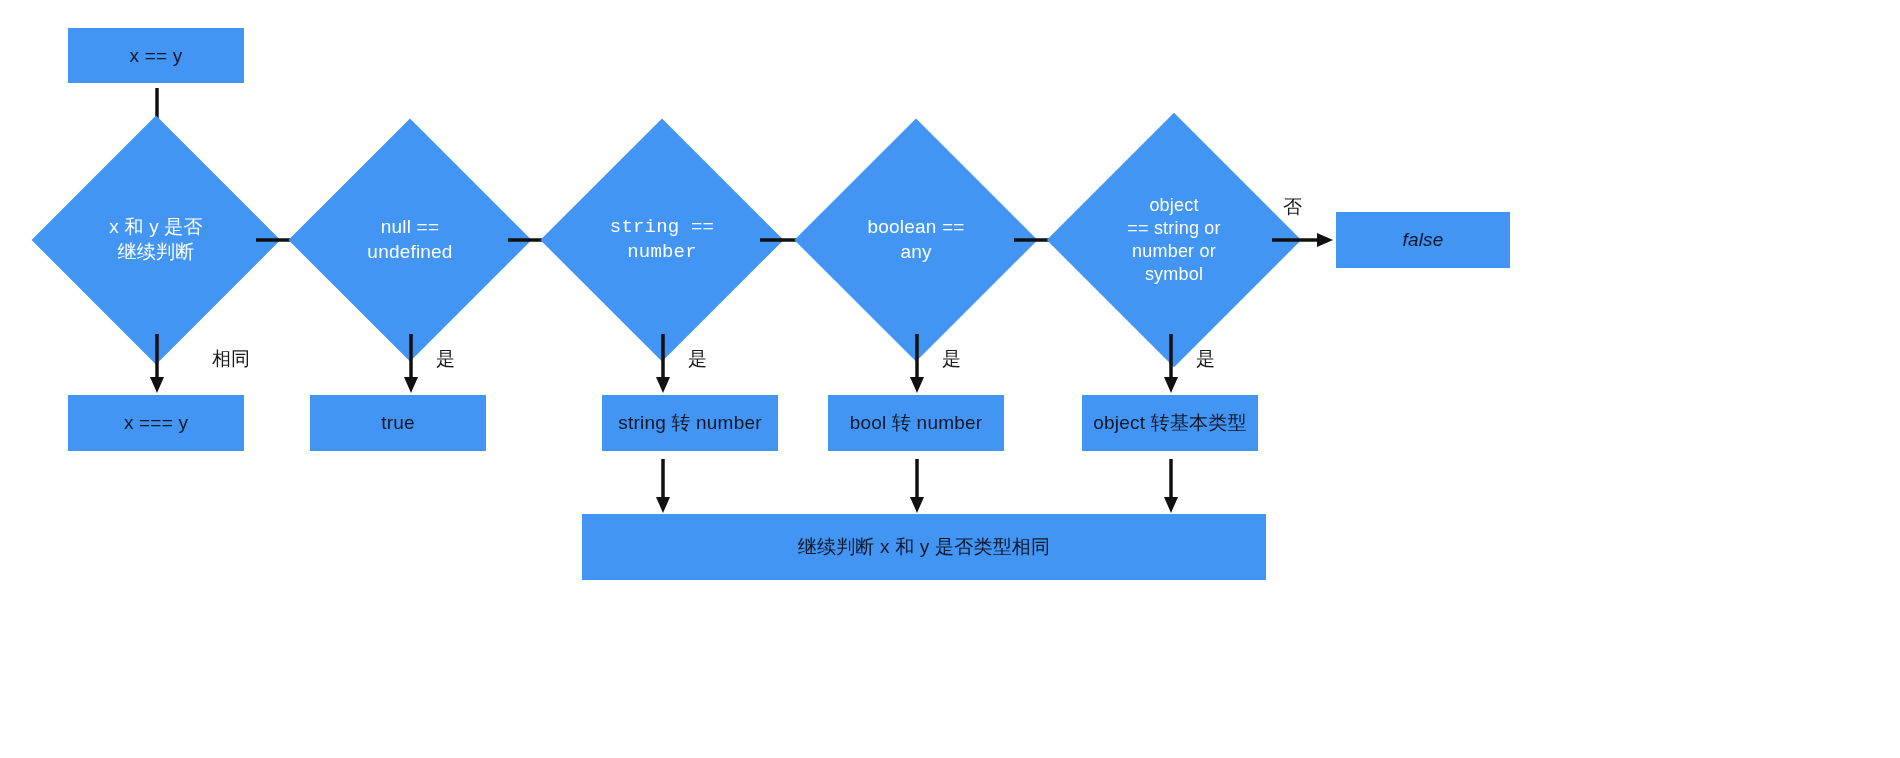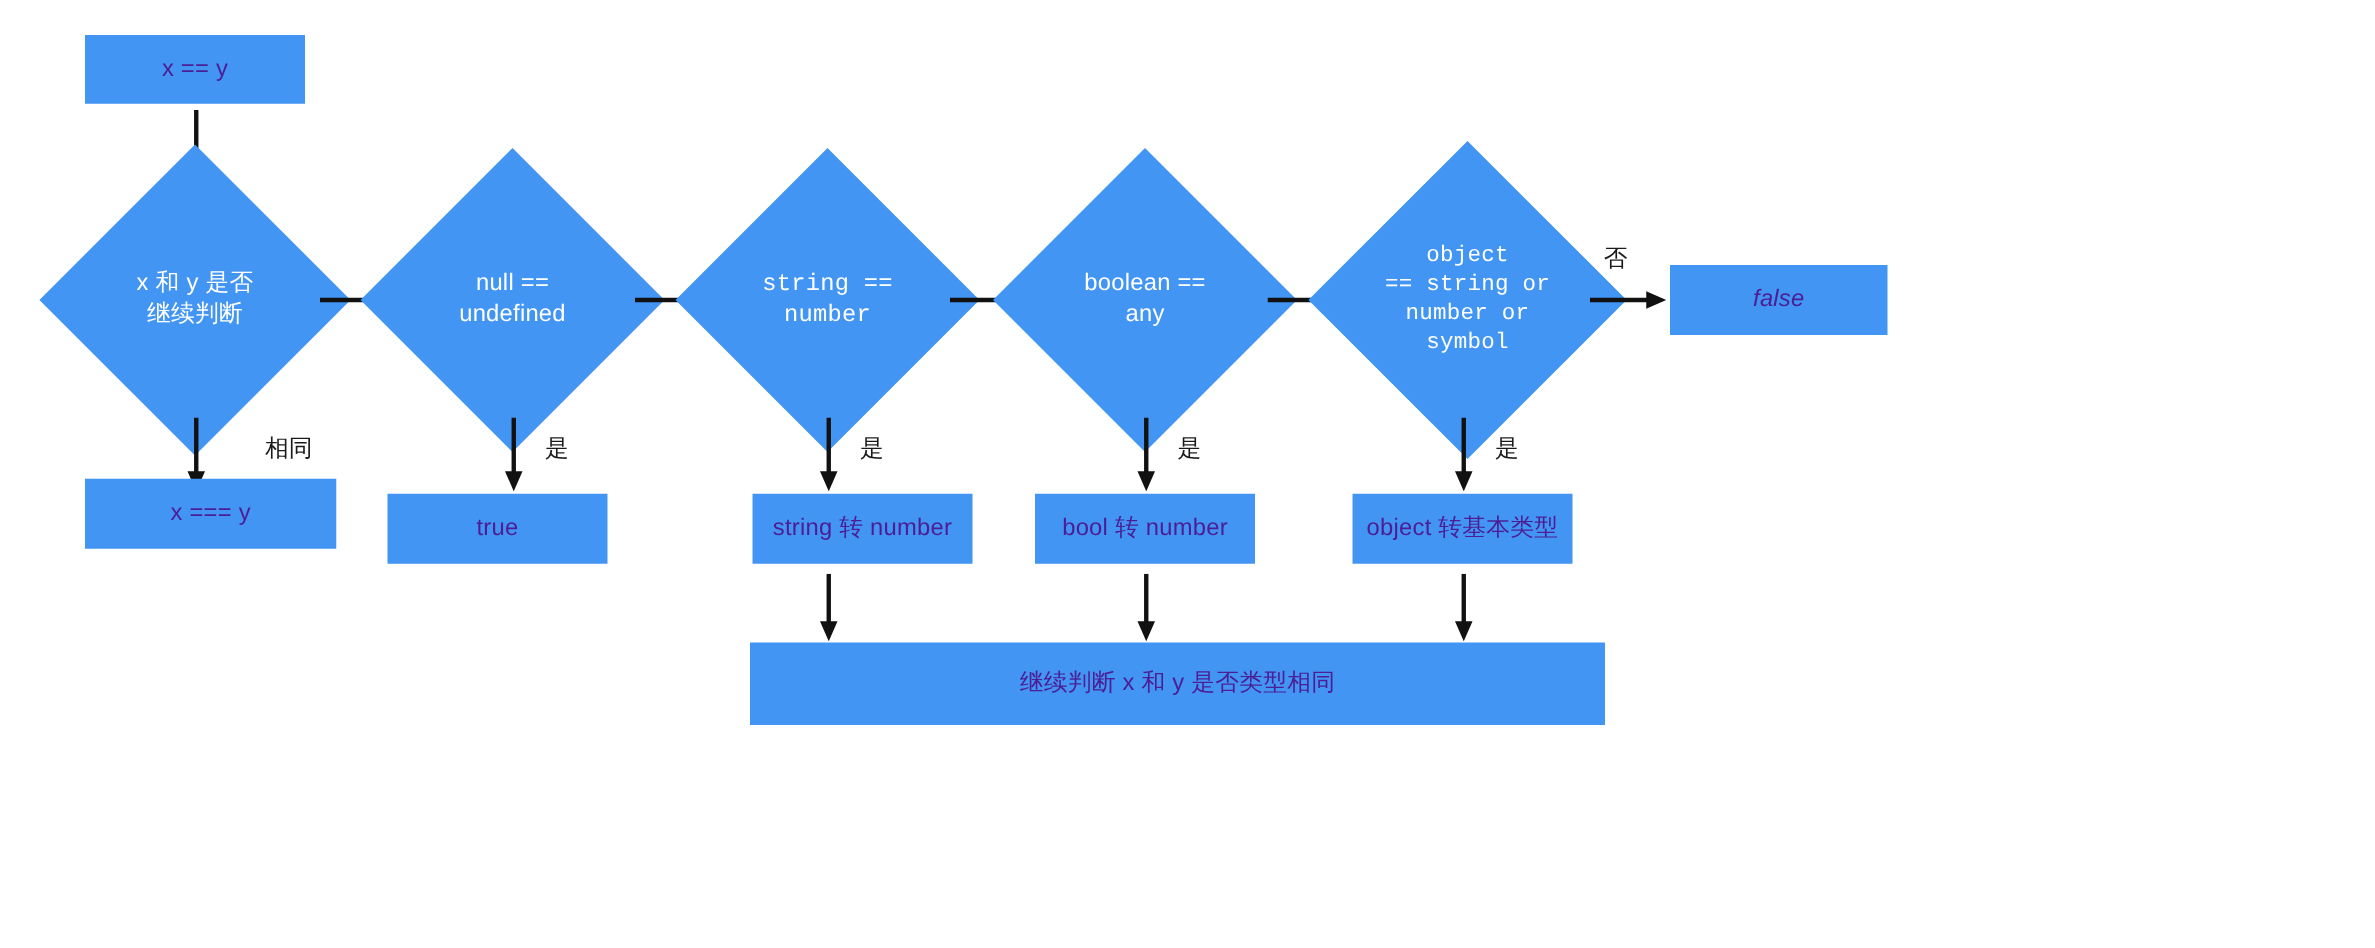--- a/index.html
+++ b/index.html
@@ -15,21 +15,21 @@
     width: 1900px;
     height: 758px;
     background: #ffffff;
     overflow: hidden;
   }
 
   
   .rect {
     position: absolute;
     background: #4295f3;
-    color: #4c1d95;
+    color: #0f172a;
     display: flex;
     align-items: center;
     justify-content: center;
     text-align: right;
     font-size: 19px;
     line-height: 1.25;
     letter-spacing: .2px;
     box-sizing: border-box;
     padding: 10px 6px;
   }
@@ -134,21 +134,21 @@
 any</div>
   </div>
 
   <div class="arrow" style="left:1014px; top:230px; width:62px; height:20px;">
     <svg width="62" height="20" viewBox="0 0 62 20">
       <line x1="0" y1="10" x2="48" y2="10" stroke="#111111" stroke-width="3.5"></line>
       <polygon points="61,10 45,3 45,17" fill="#111111"></polygon>
     </svg>
   </div>
 
-  <div class="diamond-wrap" style="left:1084px; top:150px; width:180px; height:180px;font-family:Liberation Mono, monospace;">
+  <div class="diamond-wrap" style="left:1084px; top:150px; width:180px; height:180px;">
     <div class="diamond-shape"></div>
     <div class="diamond-label" style="font-size:18px; line-height:1.28;">object
 == string or
 number or
 symbol</div>
   </div>
 
   <div class="arrow" style="left:1272px; top:230px; width:62px; height:20px;">
     <svg width="62" height="20" viewBox="0 0 62 20">
       <line x1="0" y1="10" x2="48" y2="10" stroke="#111111" stroke-width="3.5"></line>
@@ -195,21 +195,21 @@
   <div class="edge-label" style="left:942px; top:346px;">是</div>
 
   <div class="arrow" style="left:1162px; top:334px; width:18px; height:60px;">
     <svg width="18" height="60" viewBox="0 0 18 60">
       <line x1="9" y1="0" x2="9" y2="46" stroke="#111111" stroke-width="3.5"></line>
       <polygon points="9,59 2,43 16,43" fill="#111111"></polygon>
     </svg>
   </div>
   <div class="edge-label" style="left:1196px; top:346px;">是</div>
 
-  <div class="rect" style="left:68px; top:383px; width:201px; height:56px;">
+  <div class="rect" style="left:68px; top:395px; width:176px; height:56px;">
     <span>x === y</span>
   </div>
 
   <div class="rect" style="left:310px; top:395px; width:176px; height:56px;">
     <span>true</span>
   </div>
 
   <div class="rect" style="left:574px; top:395px; width:176px; height:56px;margin-left:28px;">
     <span>string 转 number</span>
   </div>
@@ -236,17 +236,17 @@
     </svg>
   </div>
 
   <div class="arrow" style="left:1162px; top:459px; width:18px; height:55px;">
     <svg width="18" height="55" viewBox="0 0 18 55">
       <line x1="9" y1="0" x2="9" y2="41" stroke="#111111" stroke-width="3.5"></line>
       <polygon points="9,54 2,38 16,38" fill="#111111"></polygon>
     </svg>
   </div>
 
-  <div class="rect" style="left:600px; top:514px; width:684px; height:66px;">
+  <div class="rect" style="left:582px; top:514px; width:684px; height:66px;">
     <span>继续判断 x 和 y 是否类型相同</span>
   </div>
 
 </div>
 
 </body></html>

